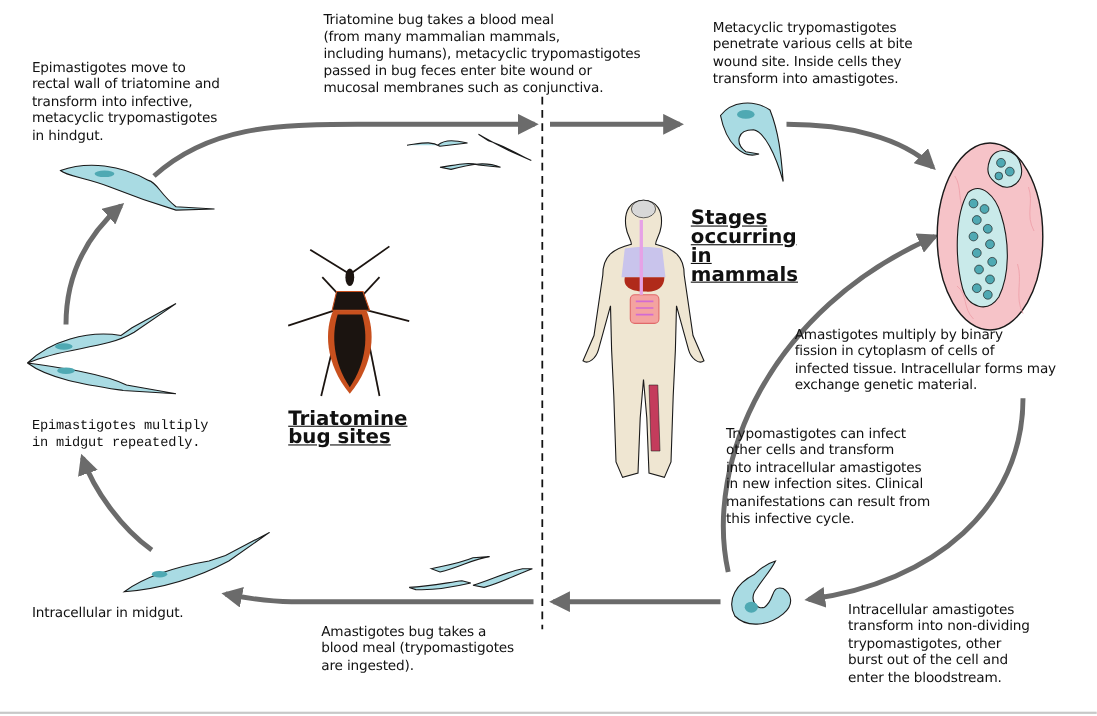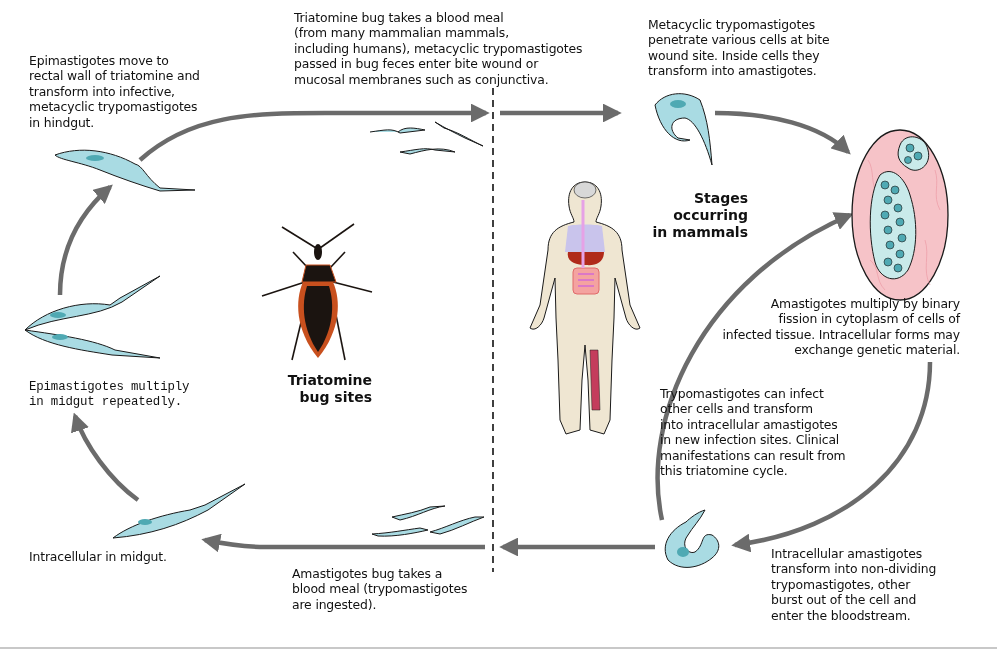--- a/index.html
+++ b/index.html
@@ -1,20 +1,20 @@
 <!DOCTYPE html>
 <html><head>
 <meta charset="utf-8">
 <style>
   html, body { margin: 0; padding: 0; background: #ffffff; }
   body { width: 997px; height: 651px; position: relative; overflow: hidden;
          font-family: "DejaVu Sans", "Liberation Sans", sans-serif; color: #111; }
   .lbl { position: absolute; font-size: 12.4px; line-height: 15.4px; white-space: pre-line; letter-spacing: -0.15px; }
-  .lbl.right { text-align: right; }
-  .title { position: absolute; font-size: 14px; line-height: 17px; font-weight: bold; text-align: right; white-space: pre-line; }
+  .lbl.right { }
+  .title { position: absolute; font-size: 18px; line-height: 17px; font-weight: bold; text-align: left; white-space: pre-line; text-decoration: underline; }
   svg.art { position: absolute; left: 0; top: 0; }
   .bottom-rule { position: absolute; left: 0; top: 647px; width: 997px; height: 2px; background: #c8c8c8; }
 </style>
 </head>
 <body>
 
 <svg class="art" width="997" height="651" viewBox="0 0 997 651">
   <defs>
     <marker id="ah" viewBox="0 0 10 10" refX="8" refY="5" markerWidth="4.2" markerHeight="4.2" orient="auto">
       <path d="M0,0 L10,5 L0,10 Z" fill="#6b6b6b"></path>
@@ -149,21 +149,21 @@
 transform into amastigotes.</div>
 <div class="lbl right" style="right:37px; top:296px;">Amastigotes multiply by binary
 fission in cytoplasm of cells of
 infected tissue. Intracellular forms may
 exchange genetic material.</div>
 <div class="lbl" style="left:660px; top:386px;">Trypomastigotes can infect
 other cells and transform
 into intracellular amastigotes
 in new infection sites. Clinical
 manifestations can result from
-this triatomine cycle.</div>
+this infective cycle.</div>
 <div class="lbl" style="left:771px; top:546px;">Intracellular amastigotes
 transform into non-dividing
 trypomastigotes, other
 burst out of the cell and
 enter the bloodstream.</div>
 <div class="lbl" style="left:292px; top:566px;">Amastigotes bug takes a
 blood meal (trypomastigotes
 are ingested).</div>
 <div class="lbl" style="left:29px; top:549px;">Intracellular in midgut.</div>
 <div class="lbl" style="left:29px; top:380px;font-family:Liberation Mono, monospace;">Epimastigotes multiply

